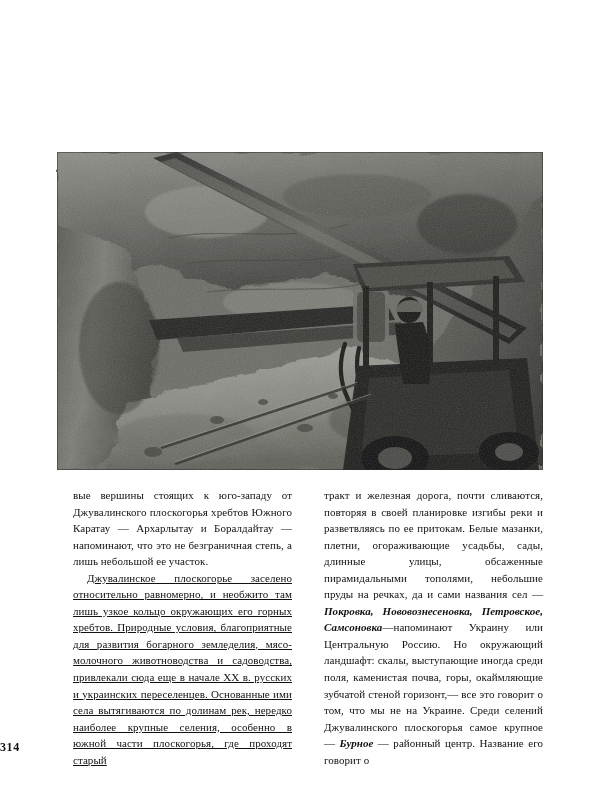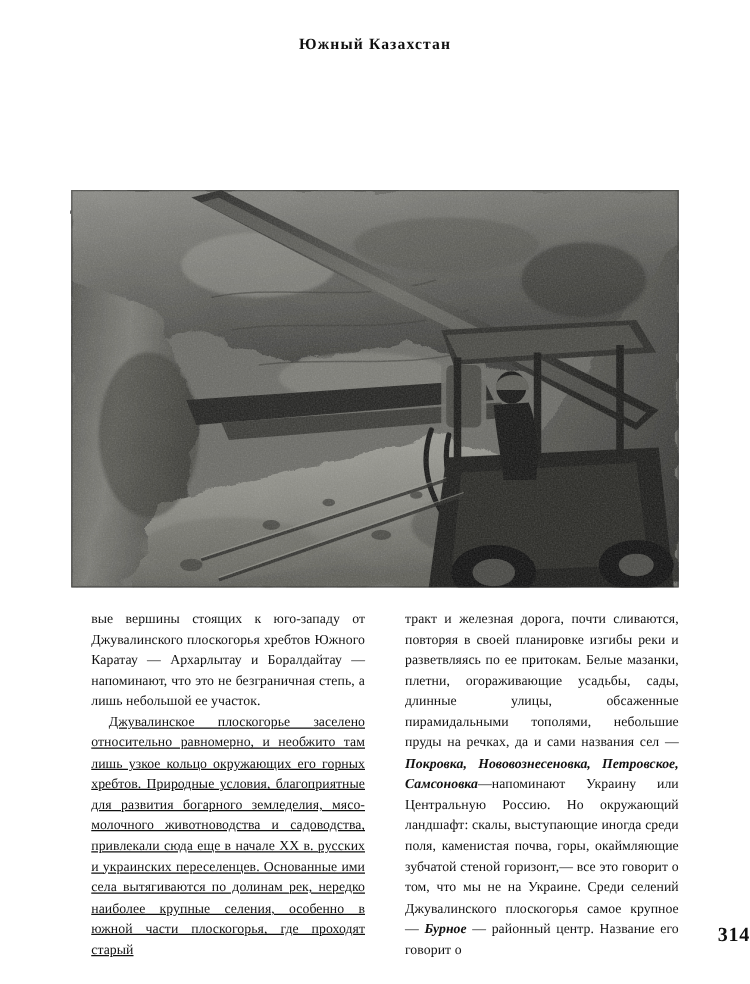--- a/index.html
+++ b/index.html
@@ -87,33 +87,32 @@
   .col p { margin: 0; }
   .col p.indent { text-indent: 14px; text-decoration: underline; }
   .col i, .col em { font-weight: bold; }
 
   
   .folio {
     position: absolute;
     left: 0;
     right: 0;
     top: 740px;
-    text-align: right;
-    font-size: 16px;
+    text-align: left;
+    font-size: 12px;
     font-weight: bold;
     letter-spacing: 0.6px;
     color: #101010;
   }
 </style>
 </head>
 <body>
 
 <div class="page">
 
-  <div class="running-head">Южный Казахстан</div>
 
   <div class="figure-caption">Добыча каратауских фосфоритов</div>
 
   <div class="figure">
     <svg viewBox="0 0 486 318" preserveAspectRatio="none">
       <defs>
         <linearGradient id="rockTop" x1="0" y1="0" x2="0.35" y2="1">
           <stop offset="0%" stop-color="#8d8d88"></stop>
           <stop offset="38%" stop-color="#6f6f6a"></stop>
           <stop offset="100%" stop-color="#3e3e3b"></stop>

